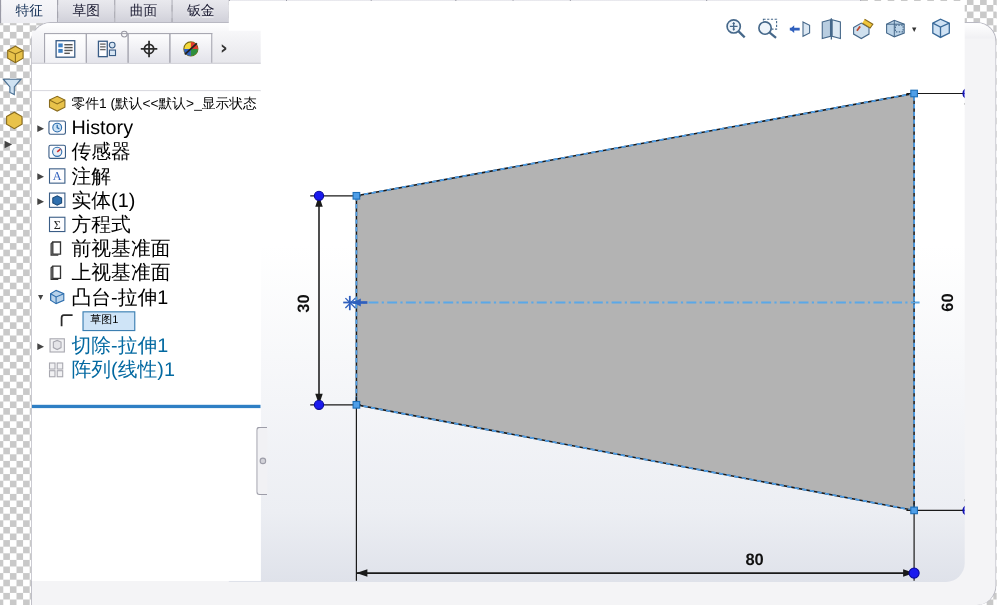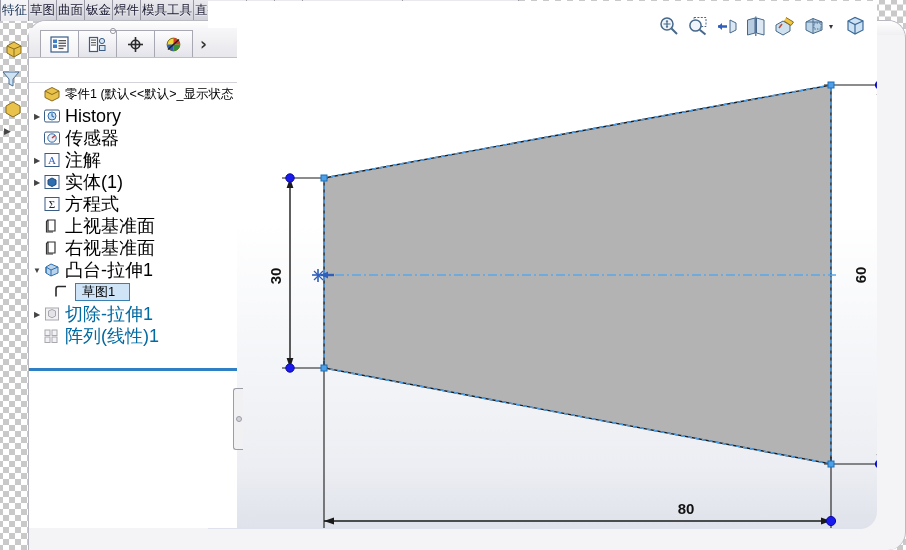--- a/index.html
+++ b/index.html
@@ -18,21 +18,21 @@
   
   #tabbar {
     position:absolute; left:0; top:0; width:906px; height:21px;
     display:flex; align-items:stretch;
     background:
       repeating-conic-gradient(#c9c9c9 0% 25%, #ffffff 0% 50%) 50% / 12px 12px;
   }
   .rtab {
     position:relative;
     display:flex; align-items:center; justify-content:center;
-    padding:0 1px;
+    padding:0 13px;
     font-size:12.5px;
     color:#1b1b32;
     background:linear-gradient(to bottom,#e9e9ee 0%,#dcdce3 55%,#cfcfd8 100%);
     border-right:1px solid #9a9aa6;
     white-space:nowrap;
     text-shadow:0 1px 0 rgba(255,255,255,.55);
   }
   .rtab:first-child{ border-left:1px solid #9a9aa6; }
   .rtab.active {
     background:linear-gradient(to bottom,#f6f6f9 0%,#ececf1 100%);
@@ -111,21 +111,21 @@
   .tico{ width:18px; height:18px; flex:0 0 18px; margin-right:4px; position:relative; }
   .tlabel{ font-size:18px; color:#000; }
   .trow.dim .tlabel{ color:#0369a1; }
   .trow.root .tlabel{ font-size:12.5px; }
   .trow.sel { }
   .selbox{
     display:inline-block;
     border:1px solid #3c7fb1;
     background:#cfe4f7;
     padding:0 14px 0 6px;
-    font-size:13px;
+    font-size:10px;
     line-height:16px;
   }
   #rollback{
     position:absolute; left:0; width:208px; height:3px;
     background:#2f7fc4;
   }
 
   
   #splitter{
     position:absolute; left:229px; top:388px; width:14px; height:62px;
@@ -333,42 +333,42 @@
       <span class="tico">
         <svg width="18" height="18" viewBox="0 0 18 18">
           <rect x="2" y="2.5" width="14" height="13" fill="#fdfdff" stroke="#3a5d86"></rect>
           <text x="9" y="13" font-size="11" font-family="Liberation Serif, serif" fill="#222" text-anchor="middle">Σ</text>
         </svg>
       </span>
       <span class="tlabel">方程式</span>
     </div>
 
 
-
     <div class="trow">
       <span class="twist"></span>
       <span class="tico">
         <svg width="18" height="18" viewBox="0 0 18 18">
           <path d="M5 3 L12 3 L12 14 L5 14 Z" fill="none" stroke="#333" stroke-width="1.2"></path>
           <path d="M5 3 L3.5 4.5 L3.5 15 L10 15" fill="none" stroke="#333" stroke-width="1.2"></path>
         </svg>
       </span>
-      <span class="tlabel">上视基准面</span>
+      <span class="tlabel">前视基准面</span>
     </div>
 
     <div class="trow">
       <span class="twist"></span>
       <span class="tico">
         <svg width="18" height="18" viewBox="0 0 18 18">
           <path d="M5 3 L12 3 L12 14 L5 14 Z" fill="none" stroke="#333" stroke-width="1.2"></path>
           <path d="M5 3 L3.5 4.5 L3.5 15 L10 15" fill="none" stroke="#333" stroke-width="1.2"></path>
         </svg>
       </span>
-      <span class="tlabel">右视基准面</span>
-    </div>
+      <span class="tlabel">上视基准面</span>
+    </div>
+
 
 
     <div class="trow">
       <span class="twist">▼</span>
       <span class="tico">
         <svg width="18" height="18" viewBox="0 0 18 18">
           <path d="M3 6 L8 3 L15 6 L15 12 L8 15 L3 12 Z" fill="#b9d3ea" stroke="#2f6fae"></path>
           <path d="M3 6 L8 9 L15 6" fill="none" stroke="#2f6fae"></path>
           <path d="M8 9 L8 15" fill="none" stroke="#2f6fae"></path>
           <path d="M3 6 L3 12" fill="none" stroke="#2f6fae"></path>

